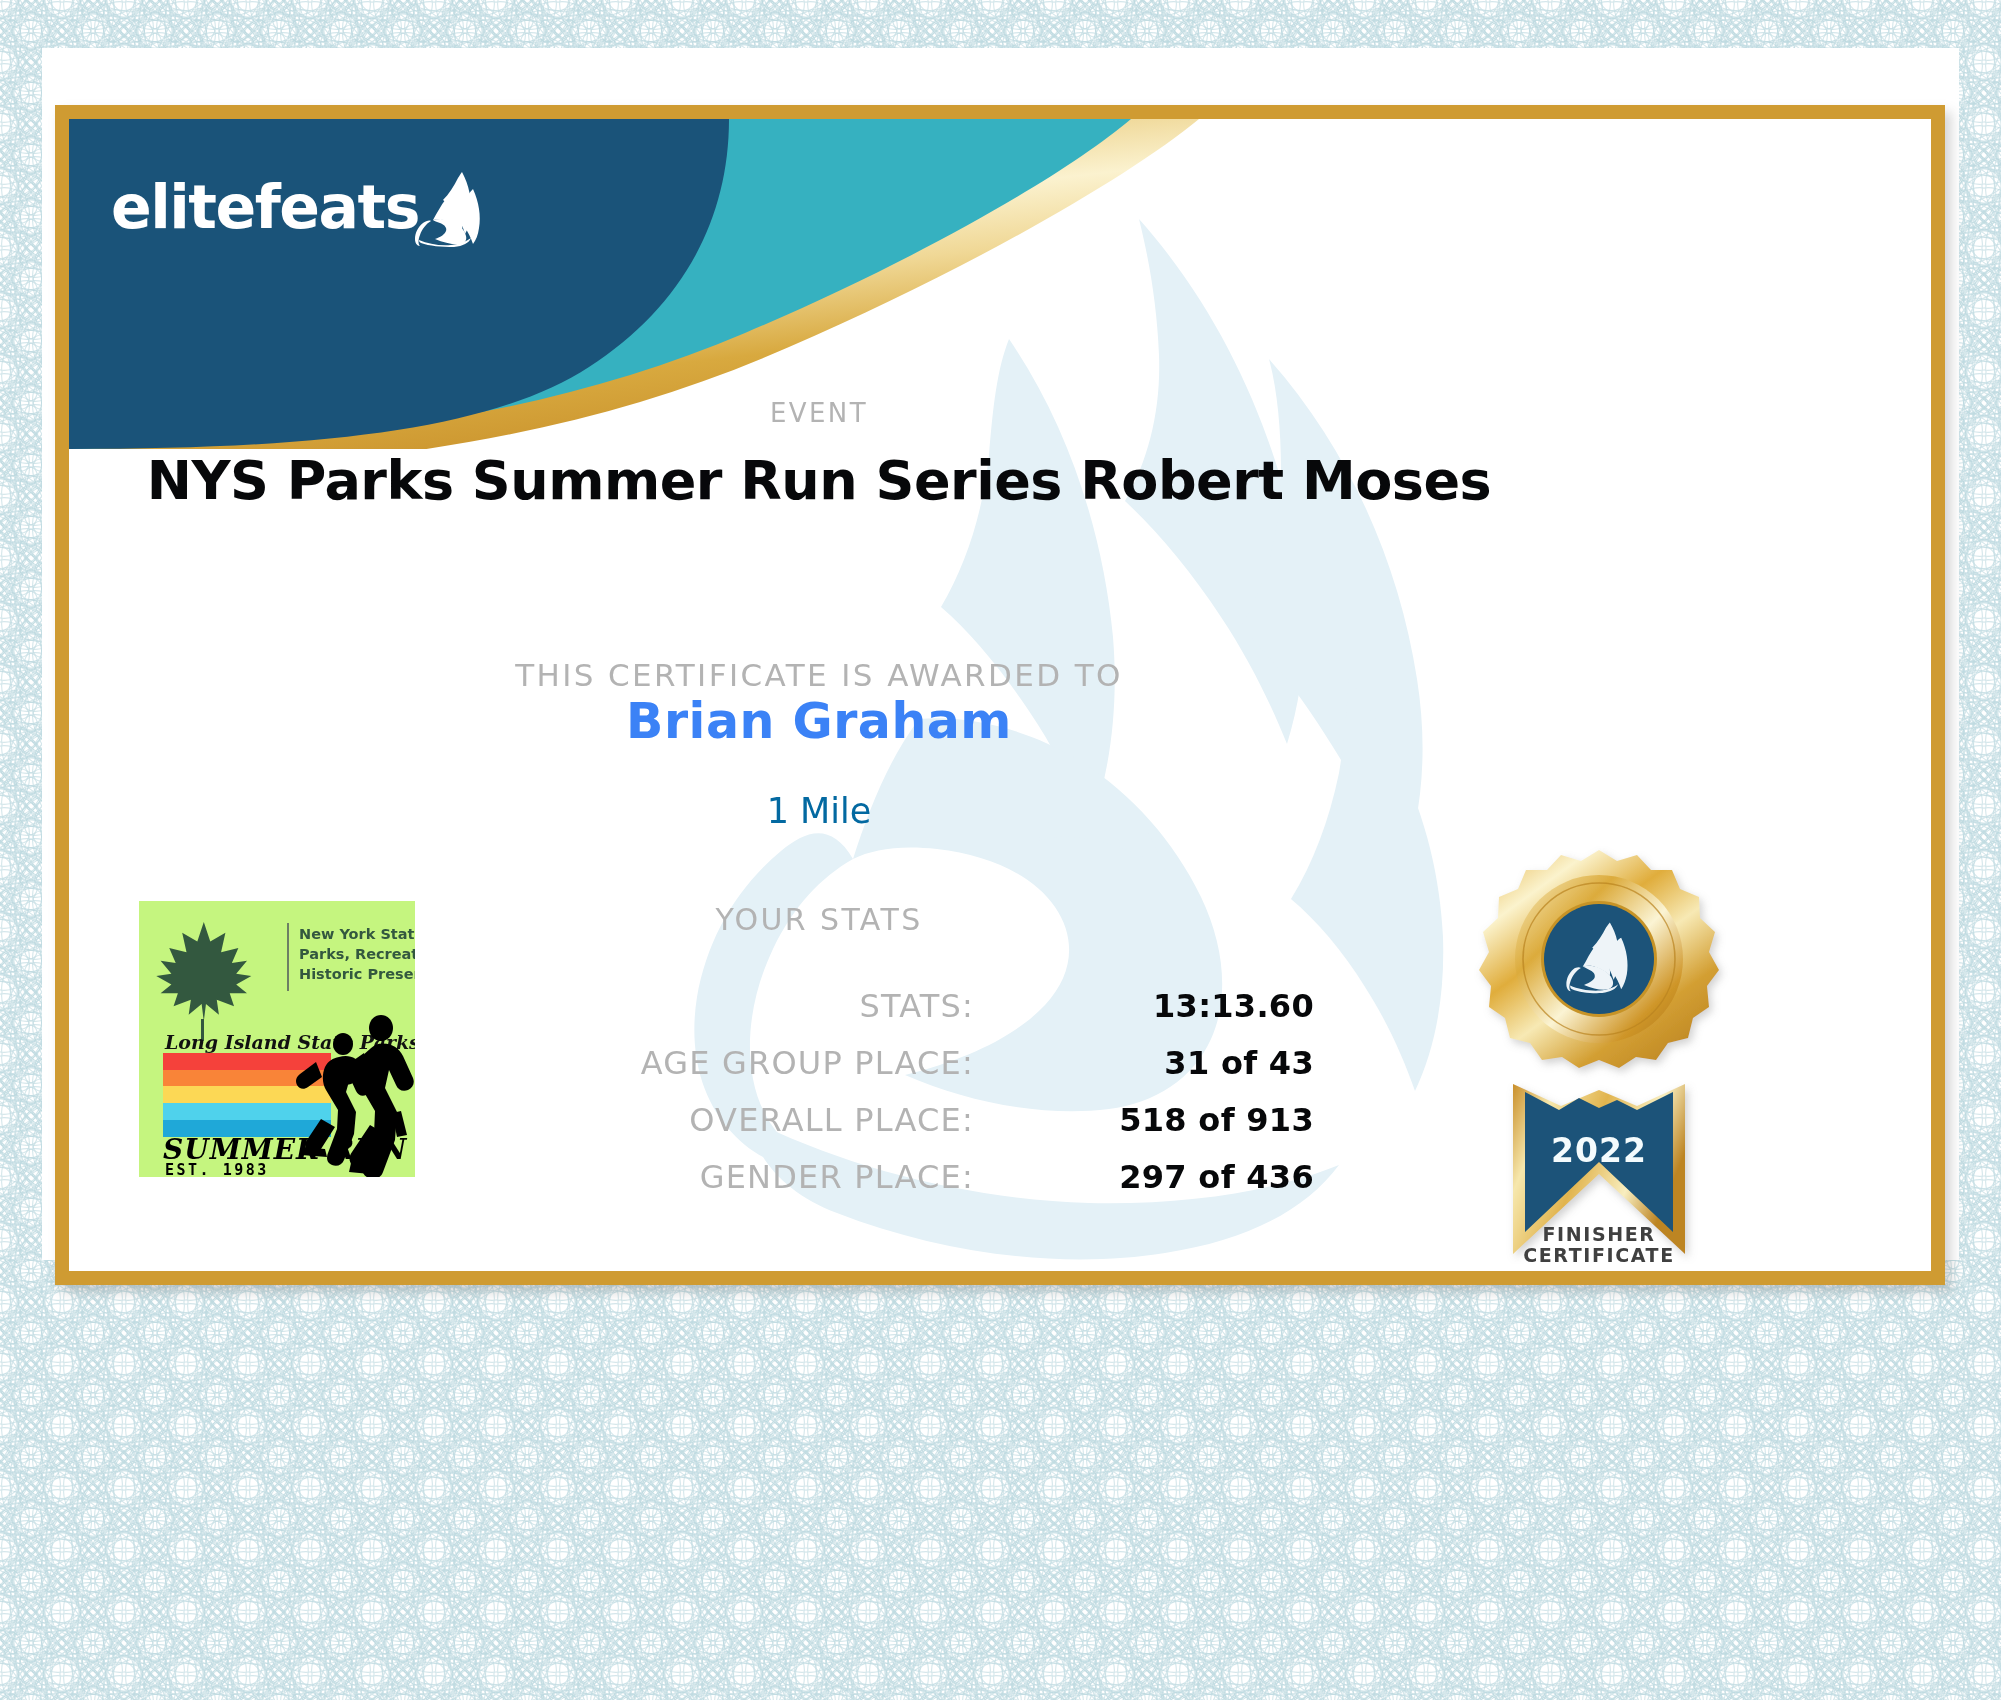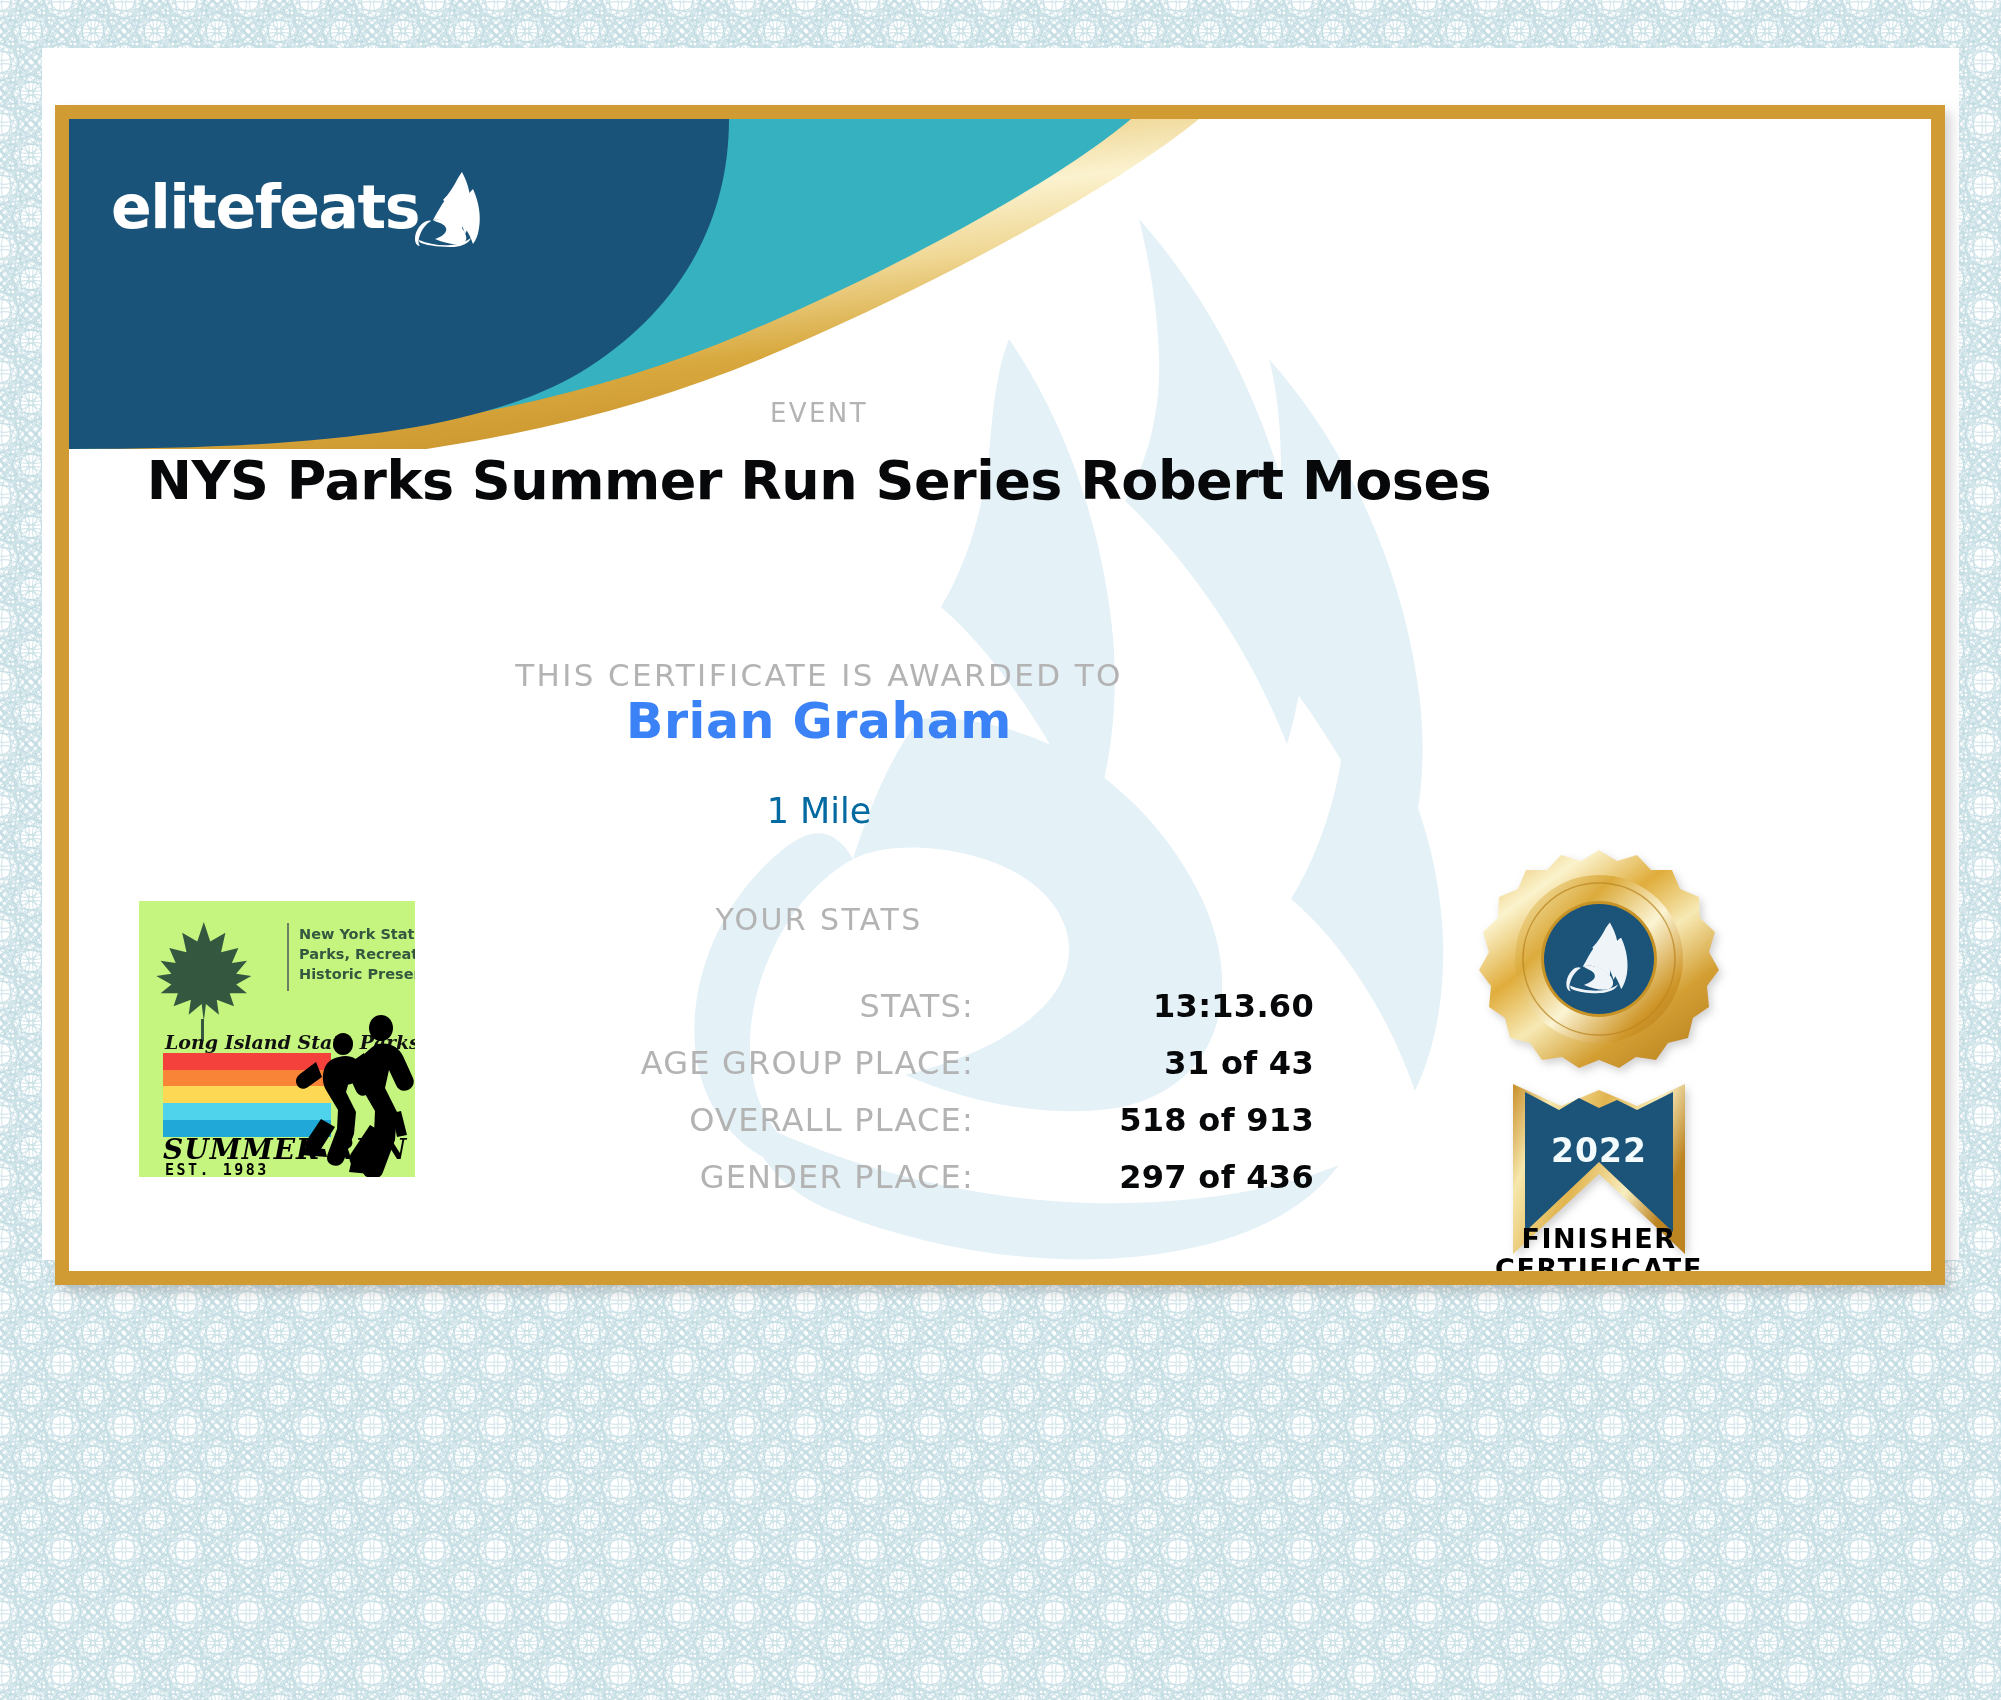--- a/index.html
+++ b/index.html
@@ -185,23 +185,23 @@
     position:absolute;
     left:1398px; top:725px;
     width:264px; height:420px;
     z-index:6;
   }
   #badge-caption {
     position:absolute;
     left:1368px; top:1105px;
     width:324px;
     text-align:center;
-    color:#000000;
-    font-family:"DejaVu Sans", sans-serif;
-    font-size:27px;
+    color:#404040;
+    font-family:"DejaVu Sans", sans-serif;
+    font-size:19px;
     font-weight:bold;
     letter-spacing:1.6px;
     line-height:1.12;
     z-index:6;
   }
 </style>
 </head>
 <body>
 
 <div id="page">

